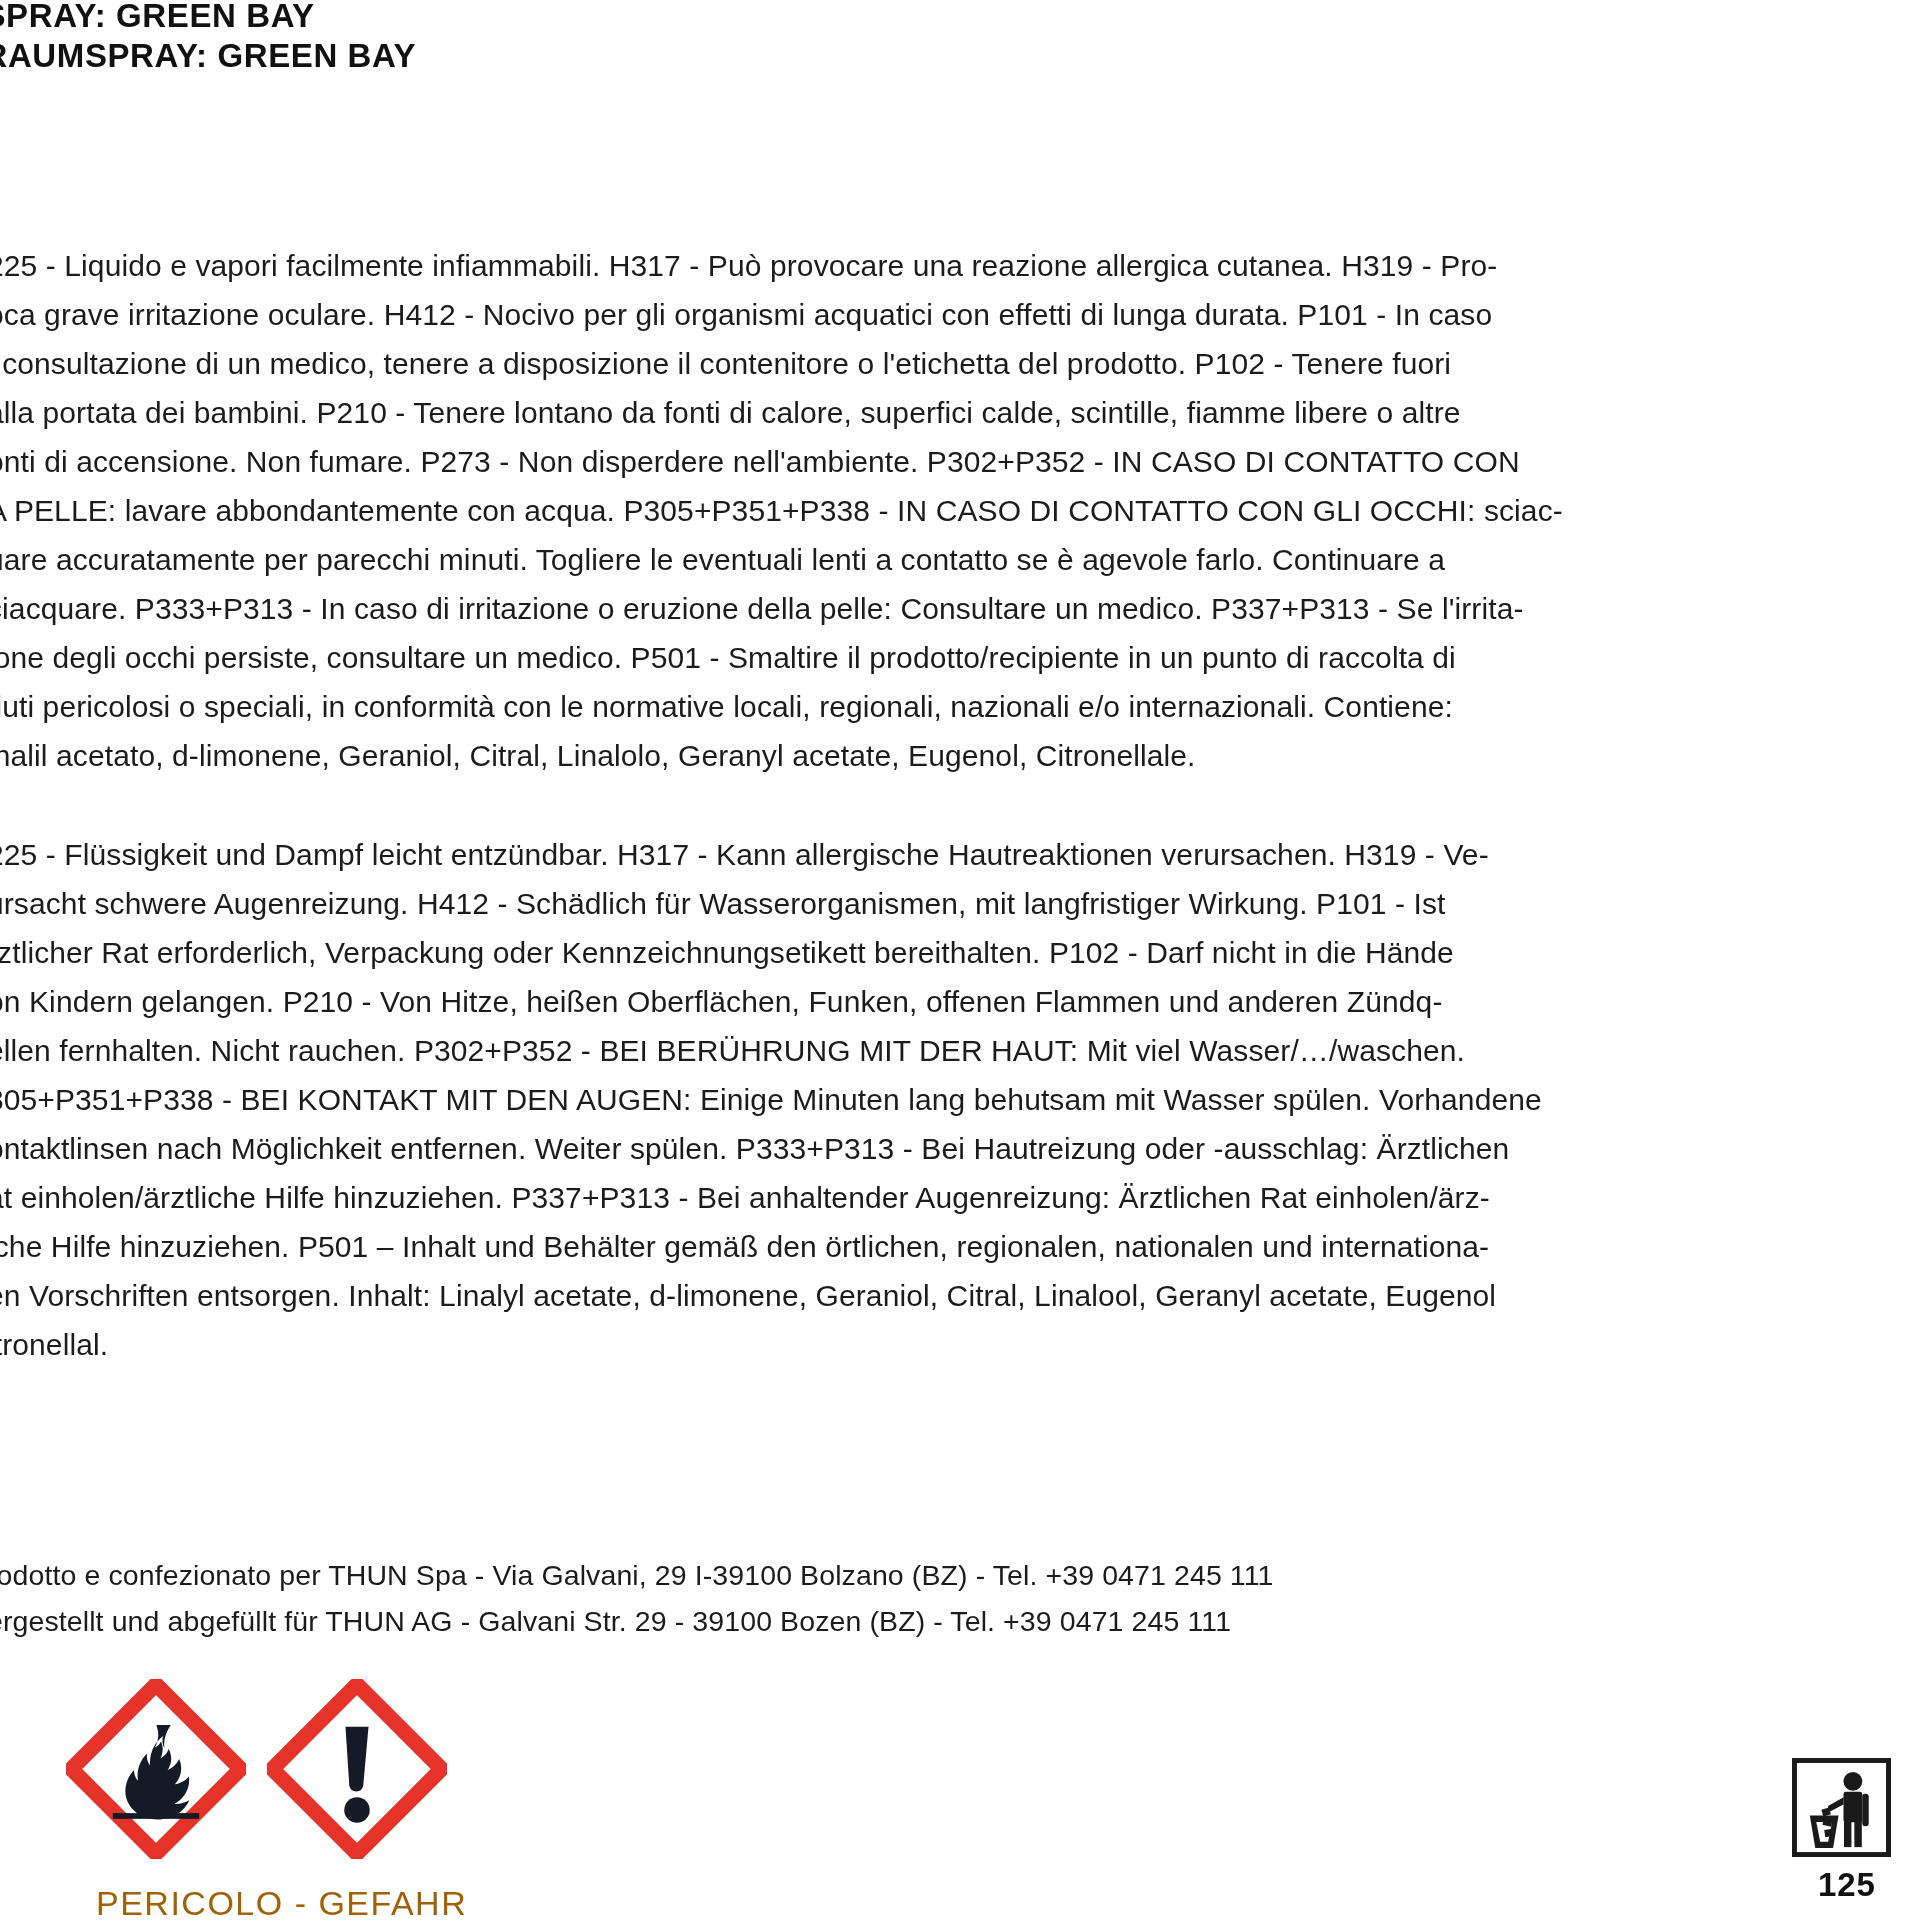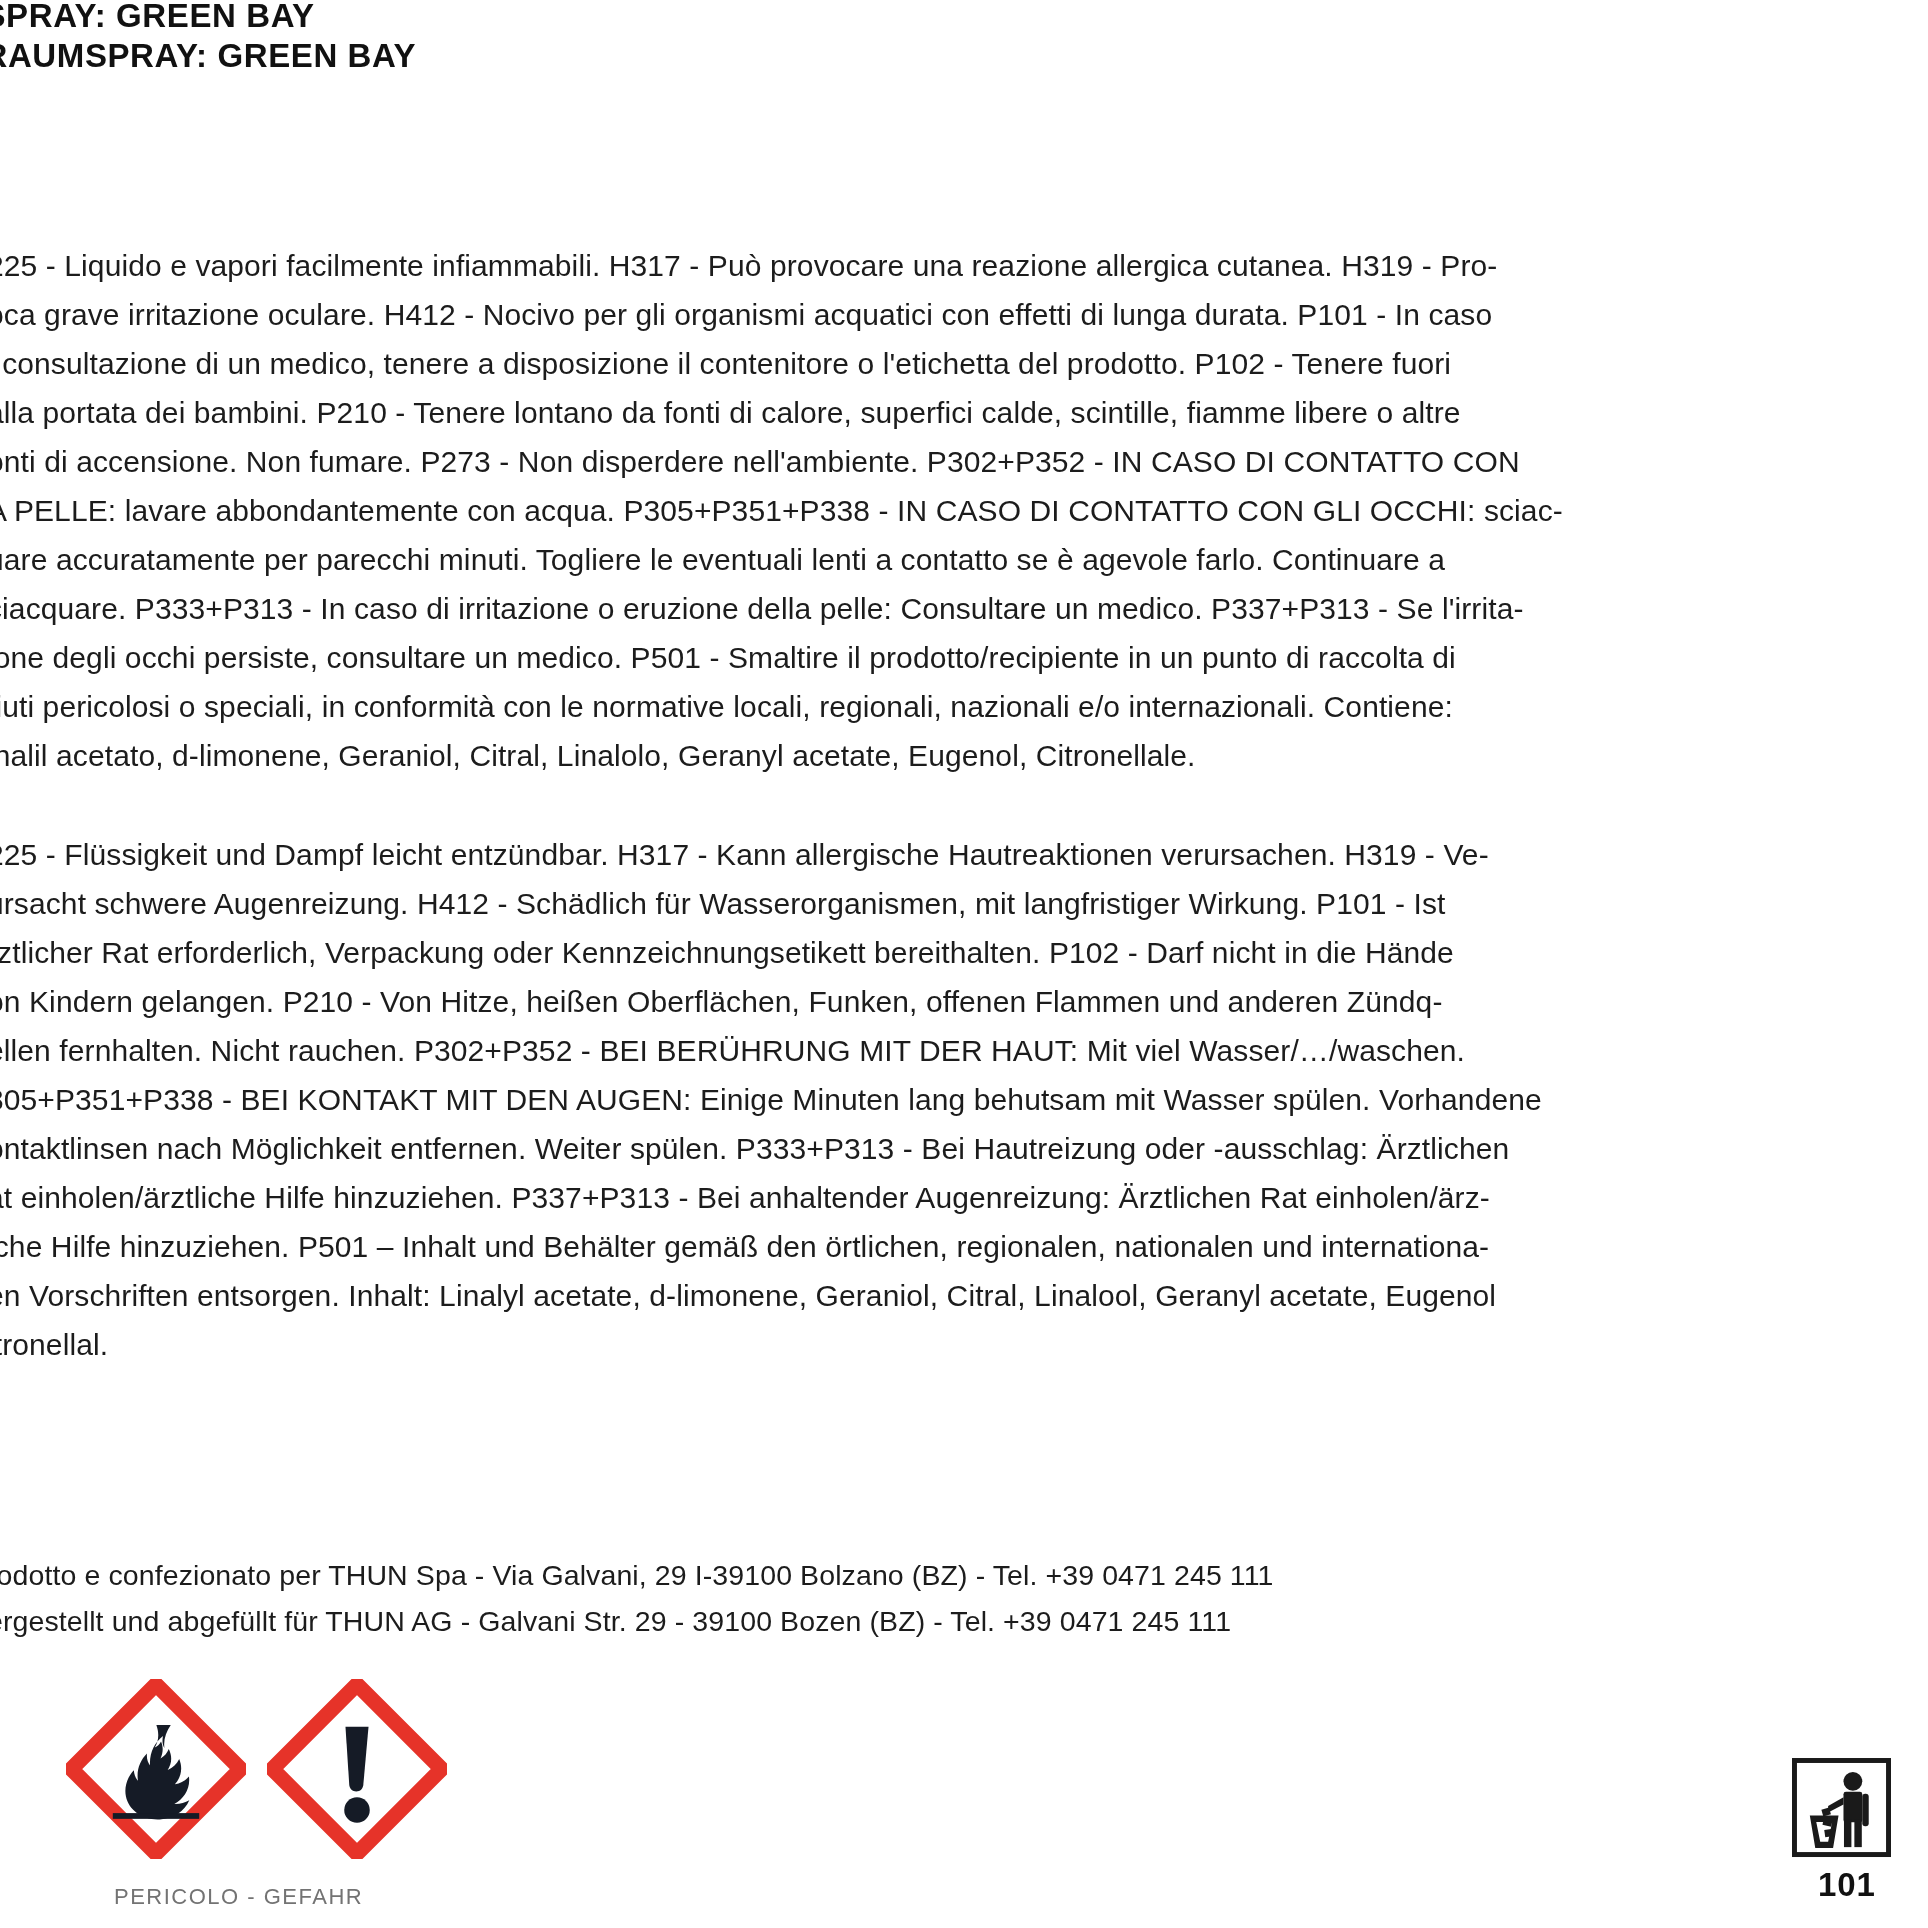--- a/index.html
+++ b/index.html
@@ -74,25 +74,25 @@
   }
   .ghs-pictogram {
     display: inline-block;
     vertical-align: top;
     width: 180px;
     height: 180px;
     margin-right: 16.5px;
   }
   #hazard-signal-word {
     position: absolute;
-    left: 114px;
+    left: 96px;
     top: 1884px;
-    font-size: 22px;
+    font-size: 34px;
     letter-spacing: 1.5px;
-    color: #737373;
+    color: #a16207;
     font-weight: 400;
     white-space: nowrap;
   }
 
   
   #tidyman-group {
     position: absolute;
     left: 1792px;
     top: 1758px;
     text-align: center;
@@ -203,17 +203,17 @@
 
         <path d="M52 39.5 L36.5 48.5 L36.5 55 L52 47z"></path>
 
         <rect x="30.5" y="51" width="8" height="7" transform="rotate(-16 34.5 54.5)"></rect>
         <rect x="31.5" y="61" width="9" height="7.5" transform="rotate(12 36 64.5)"></rect>
         <rect x="33" y="72" width="9" height="7.5" transform="rotate(-8 37.5 75.5)"></rect>
 
         <path d="M18 58 L47 58 L41.5 91 L23.5 91 Z M24.5 64.5 L40.5 64.5 L36.5 84.5 L28.5 84.5 Z" fill-rule="evenodd"></path>
       </g>
     </svg>
-    <div id="page-number">101</div>
+    <div id="page-number">125</div>
   </div>
 
 </div>
 
 
 </body></html>

